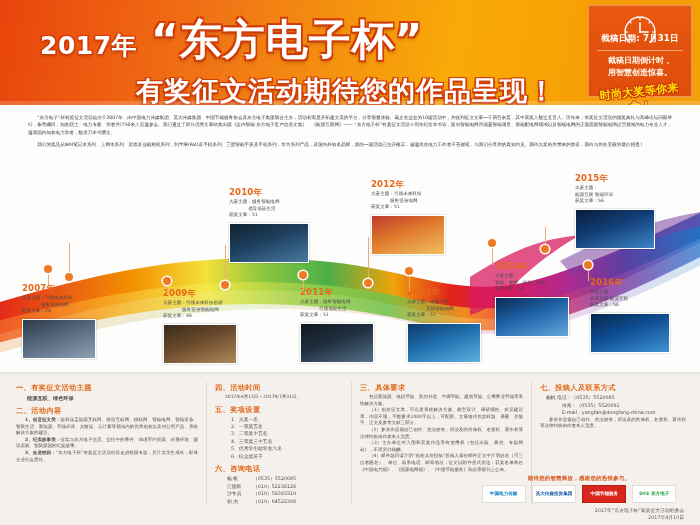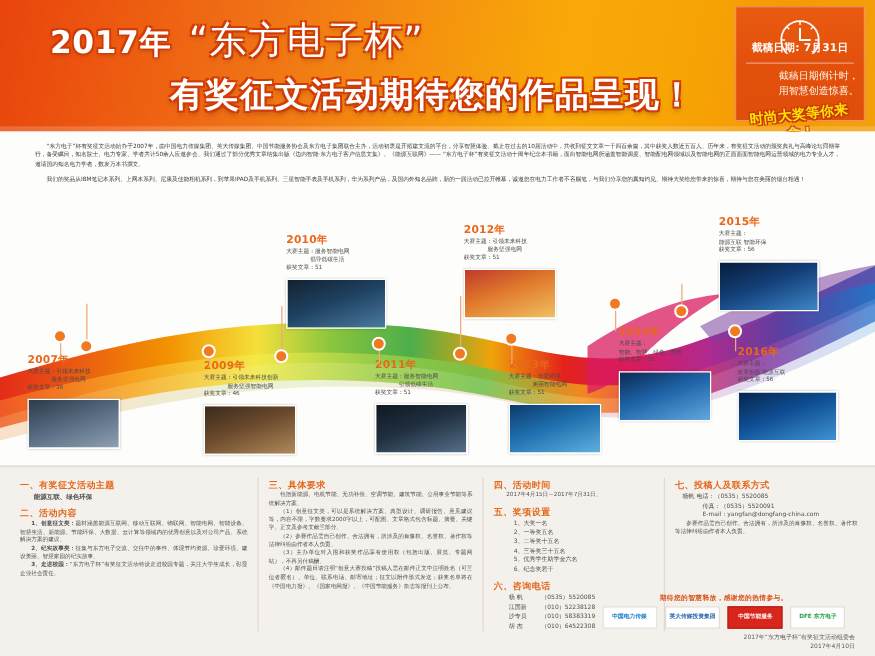--- a/index.html
+++ b/index.html
@@ -38,21 +38,21 @@
   }
   .t-year {
     font-size: 25px; font-weight: bold; color: #fff;
     letter-spacing: .5px;
     text-shadow:
       -1.4px -1.4px 0 #cf3b08, 1.4px -1.4px 0 #cf3b08,
       -1.4px 1.4px 0 #cf3b08, 1.4px 1.4px 0 #cf3b08,
       0 2px 3px rgba(120,40,0,.45);
   }
   .t-main {
-    font-size: 30px; font-weight: normal; color: #ffffff;
+    font-size: 42px; font-weight: bold; color: #ffffff;
     letter-spacing: 1px;
     text-shadow:
       -1.6px -1.6px 0 #d03c08, 1.6px -1.6px 0 #d03c08,
       -1.6px 1.6px 0 #d03c08, 1.6px 1.6px 0 #d03c08,
       0 3px 4px rgba(120,40,0,.45);
   }
   .t-line2 {
     margin-top: 5px; text-align: right; padding-right: 4px;
     font-size: 27px; font-weight: bold; color: #ffffff;
     letter-spacing: 1px; white-space: nowrap;
@@ -72,21 +72,21 @@
     text-align: center;
   }
   .badge-clock { position: relative; width: 46px; height: 30px; margin: 2px auto 0; }
   .badge-clock svg { display: block; }
   .badge-date {
     position: relative; margin-top: -10px;
     font-size: 8.5px; font-weight: bold; color: #ffffff; letter-spacing: .2px;
   }
   .badge-div { height:1px; background: rgba(255,255,255,.45); margin: 5px 4px 4px; }
   .badge-l1, .badge-l2 {
-    font-size: 8px; color: #fff7ea; line-height: 12px; font-weight: normal; text-align: right;
+    font-size: 8px; color: #fff7ea; line-height: 12px; font-weight: bold;
   }
   .badge-slogan {
     margin-top: 5px; font-size: 11px; font-weight: bold;
     color: #ffe200; letter-spacing: .3px;
     transform: rotate(-6deg);
     text-shadow: -1px -1px 0 #c8350a, 1px -1px 0 #c8350a,
                  -1px 1px 0 #c8350a, 1px 1px 0 #c8350a;
   }
 
   
@@ -401,46 +401,46 @@
 
       <div class="col c1">
         <div class="sec-h">一、有奖征文活动主题</div>
         <div class="sub-b">能源互联、绿色环保</div>
         <div class="sec-h">二、活动内容</div>
         <div class="bd"><b>1、创意征文类：</b><span>题材涵盖能源互联网、移动互联网、物联网、智能电网、智能设备、智慧生活、新能源、节能环保、大数据、云计算等领域内的优秀创意以及对公司产品、系统解决方案的建议。</span></div>
         <div class="bd"><b>2、纪实故事类：</b><span>征集与东方电子交流、交往中的事件、体现节约资源、珍爱环境、建设美丽、智慧家园的纪实故事。</span></div>
         <div class="bd"><b>3、走进校园：</b><span>“东方电子杯”有奖征文活动特设走进校园专题，关注大学生成长，彰显企业社会责任。</span></div>
       </div>
 
-      <div class="col c2">
-        <div class="sec-h">三、具体要求</div>
-        <div class="bd">包括新能源、电机节能、无功补偿、空调节能、建筑节能、公用事业节能等系统解决方案。</div>
-        <div class="bd">（1）创意征文类，可以是系统解决方案、典型设计、调研报告、意见建议等，内容不限，字数要求2000字以上，可配图。文章格式包含标题、摘要、关键字、正文及参考文献三部分。</div>
-        <div class="bd">（2）参赛作品需自己创作、合法拥有，所涉及的肖像权、名誉权、著作权等法律纠纷由作者本人负责。</div>
-        <div class="bd">（3）主办单位对入围和获奖作品享有使用权（包括出版、展览、专题网站），不再另付稿酬。</div>
-        <div class="bd">（4）邮件题目请注明“创意大赛投稿”投稿人需在邮件正文中注明姓名（可三位者匿名）、单位、联系电话、邮寄地址；征文以附件形式发送；获奖名单将在《中国电力报》、《国家电网报》、《中国节能服务》杂志等报刊上公布。</div>
-      </div>
-
       <div class="col c3">
         <div class="sec-h">四、活动时间</div>
         <div class="bd pl">2017年4月15日～2017年7月31日。</div>
         <div class="sec-h">五、奖项设置</div>
         <div class="li">1、大奖一名</div>
         <div class="li">2、一等奖五名</div>
         <div class="li">3、二等奖十五名</div>
         <div class="li">4、三等奖三十五名</div>
         <div class="li">5、优秀学生助学金六名</div>
         <div class="li">6、纪念奖若干</div>
         <div class="sec-h">六、咨询电话</div>
         <div class="kv"><span class="k">杨 帆</span><span>（0535）5520085</span></div>
         <div class="kv"><span class="k">江国新</span><span>（010）52238128</span></div>
         <div class="kv"><span class="k">沙专员</span><span>（010）58383319</span></div>
         <div class="kv"><span class="k">胡 杰</span><span>（010）64522308</span></div>
       </div>
 
+      <div class="col c2">
+        <div class="sec-h">三、具体要求</div>
+        <div class="bd">包括新能源、电机节能、无功补偿、空调节能、建筑节能、公用事业节能等系统解决方案。</div>
+        <div class="bd">（1）创意征文类，可以是系统解决方案、典型设计、调研报告、意见建议等，内容不限，字数要求2000字以上，可配图。文章格式包含标题、摘要、关键字、正文及参考文献三部分。</div>
+        <div class="bd">（2）参赛作品需自己创作、合法拥有，所涉及的肖像权、名誉权、著作权等法律纠纷由作者本人负责。</div>
+        <div class="bd">（3）主办单位对入围和获奖作品享有使用权（包括出版、展览、专题网站），不再另付稿酬。</div>
+        <div class="bd">（4）邮件题目请注明“创意大赛投稿”投稿人需在邮件正文中注明姓名（可三位者匿名）、单位、联系电话、邮寄地址；征文以附件形式发送；获奖名单将在《中国电力报》、《国家电网报》、《中国节能服务》杂志等报刊上公布。</div>
+      </div>
+
       <div class="col c4">
         <div class="sec-h">七、投稿人及联系方式</div>
         <div class="kv2"><span>杨帆 电话：</span><span>（0535）5520085</span></div>
         <div class="kv2" style="padding-left:22px;"><span>传真：</span><span>（0535）5520091</span></div>
         <div class="kv2" style="padding-left:22px;"><span>E-mail：</span><span>yangfan@dongfang-china.com</span></div>
         <div class="bd">参赛作品需自己创作、合法拥有，所涉及的肖像权、名誉权、著作权等法律纠纷由作者本人负责。</div>
       </div>
 
     </div>
 

